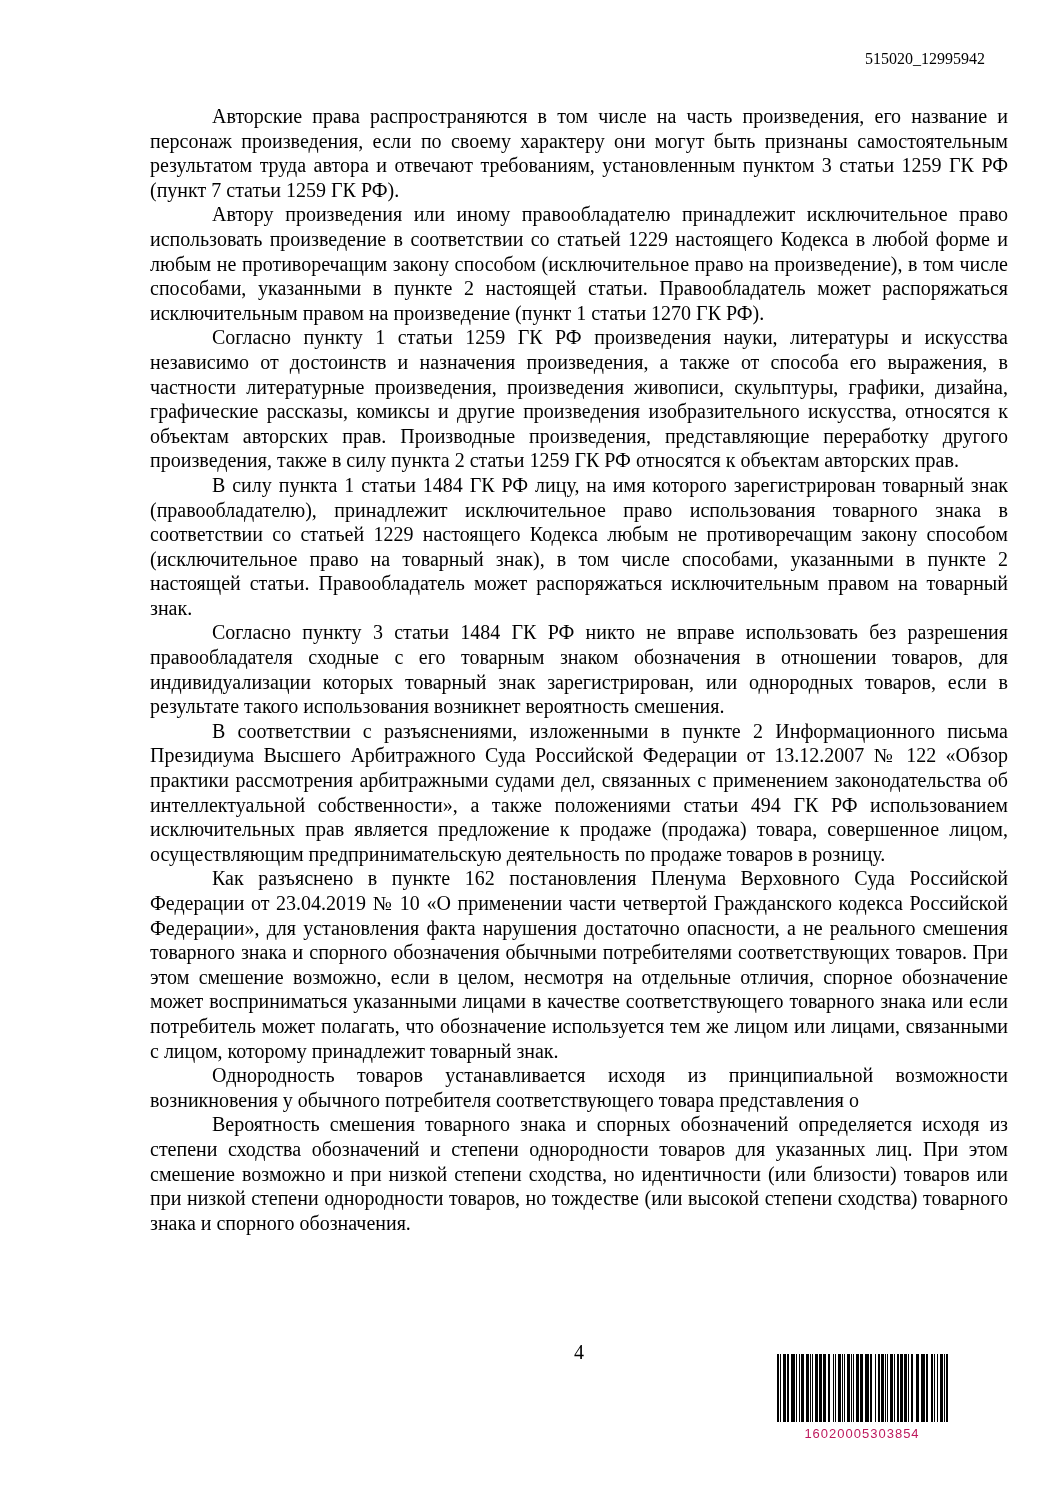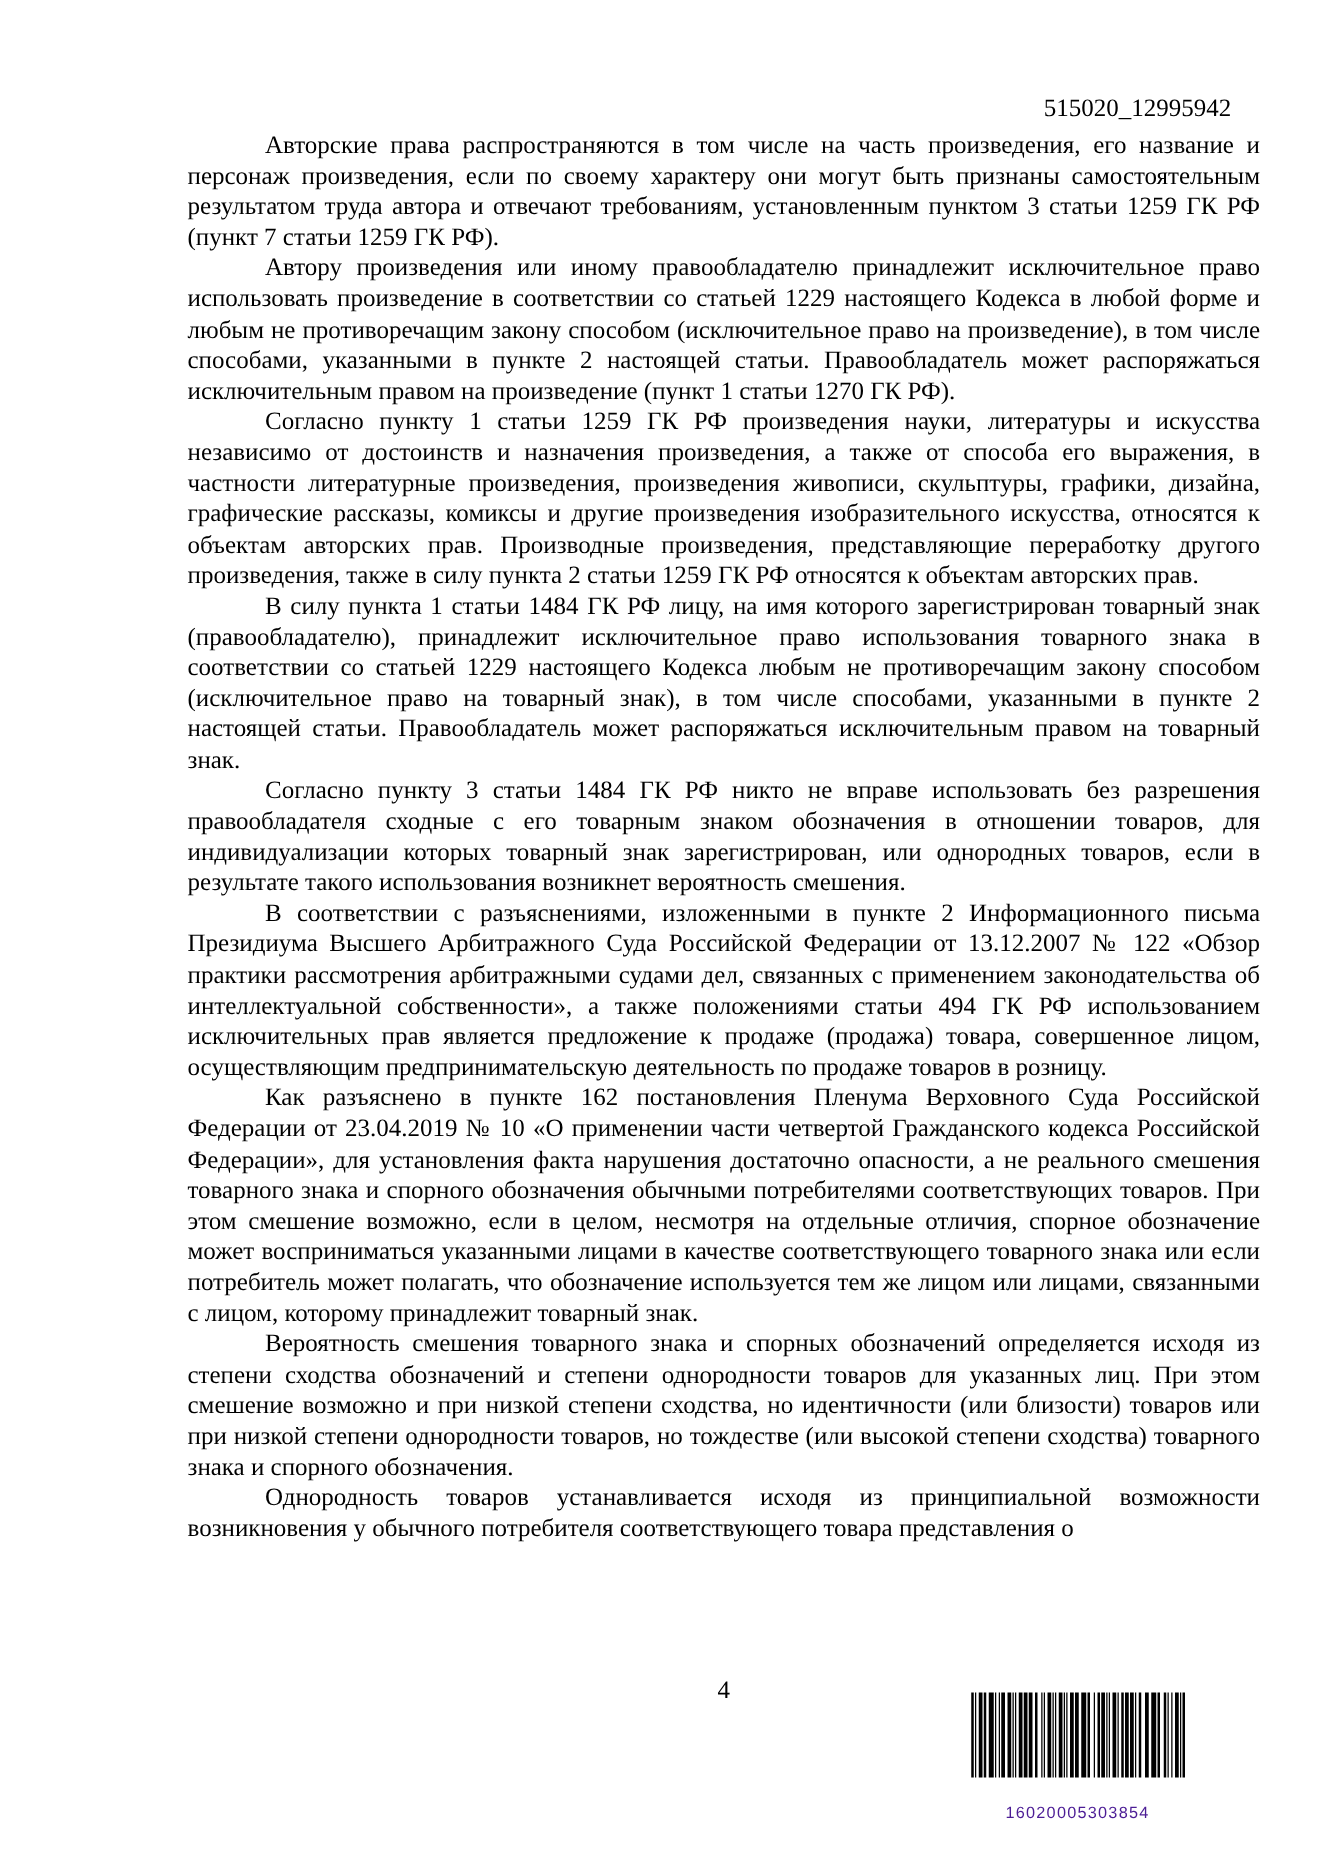--- a/index.html
+++ b/index.html
@@ -11,23 +11,23 @@
     position: relative;
     width: 1060px;
     height: 1500px;
     background: #ffffff;
     overflow: hidden;
     font-family: "Liberation Serif", serif;
     color: #000000;
   }
   .header-id {
     position: absolute;
-    top: 76px;
+    top: 50px;
     right: 75px;
-    font-size: 20px;
+    font-size: 16px;
     white-space: nowrap;
   }
   .content {
     position: absolute;
     top: 104px;
     left: 150px;
     width: 858px;
     font-size: 20px;
     line-height: 24.6px;
     text-align: justify;
@@ -58,44 +58,44 @@
     justify-content: center;
     align-items: stretch;
     height: 68px;
   }
   .barcode-bars .bar {
     background: #000000;
     flex: 0 0 auto;
     height: 100%;
   }
   .barcode-value {
-    margin-top: 20px;
+    margin-top: 4px;
     font-family: "Liberation Sans", sans-serif;
     font-size: 13px;
     letter-spacing: 1px;
-    color: #4c1d95;
+    color: #be185d;
   }
 </style>
 </head>
 <body>
 
 <div class="page">
 
   <div class="header-id">515020_12995942</div>
 
   <div class="content">
     <p>Авторские права распространяются в том числе на часть произведения, его название и персонаж произведения, если по своему характеру они могут быть признаны самостоятельным результатом труда автора и отвечают требованиям, установленным пунктом 3 статьи 1259 ГК РФ (пункт 7 статьи 1259 ГК РФ).</p>
     <p>Автору произведения или иному правообладателю принадлежит исключительное право использовать произведение в соответствии со статьей 1229 настоящего Кодекса в любой форме и любым не противоречащим закону способом (исключительное право на произведение), в том числе способами, указанными в пункте 2 настоящей статьи. Правообладатель может распоряжаться исключительным правом на произведение (пункт 1 статьи 1270 ГК РФ).</p>
     <p>Согласно пункту 1 статьи 1259 ГК РФ произведения науки, литературы и искусства независимо от достоинств и назначения произведения, а также от способа его выражения, в частности литературные произведения, произведения живописи, скульптуры, графики, дизайна, графические рассказы, комиксы и другие произведения изобразительного искусства, относятся к объектам авторских прав. Производные произведения, представляющие переработку другого произведения, также в силу пункта 2 статьи 1259 ГК РФ относятся к объектам авторских прав.</p>
     <p>В силу пункта 1 статьи 1484 ГК РФ лицу, на имя которого зарегистрирован товарный знак (правообладателю), принадлежит исключительное право использования товарного знака в соответствии со статьей 1229 настоящего Кодекса любым не противоречащим закону способом (исключительное право на товарный знак), в том числе способами, указанными в пункте 2 настоящей статьи. Правообладатель может распоряжаться исключительным правом на товарный знак.</p>
     <p>Согласно пункту 3 статьи 1484 ГК РФ никто не вправе использовать без разрешения правообладателя сходные с его товарным знаком обозначения в отношении товаров, для индивидуализации которых товарный знак зарегистрирован, или однородных товаров, если в результате такого использования возникнет вероятность смешения.</p>
     <p>В соответствии с разъяснениями, изложенными в пункте 2 Информационного письма Президиума Высшего Арбитражного Суда Российской Федерации от 13.12.2007 № 122 «Обзор практики рассмотрения арбитражными судами дел, связанных с применением законодательства об интеллектуальной собственности», а также положениями статьи 494 ГК РФ использованием исключительных прав является предложение к продаже (продажа) товара, совершенное лицом, осуществляющим предпринимательскую деятельность по продаже товаров в розницу.</p>
     <p>Как разъяснено в пункте 162 постановления Пленума Верховного Суда Российской Федерации от 23.04.2019 № 10 «О применении части четвертой Гражданского кодекса Российской Федерации», для установления факта нарушения достаточно опасности, а не реального смешения товарного знака и спорного обозначения обычными потребителями соответствующих товаров. При этом смешение возможно, если в целом, несмотря на отдельные отличия, спорное обозначение может восприниматься указанными лицами в качестве соответствующего товарного знака или если потребитель может полагать, что обозначение используется тем же лицом или лицами, связанными с лицом, которому принадлежит товарный знак.</p>
+    <p>Однородность товаров устанавливается исходя из принципиальной возможности возникновения у обычного потребителя соответствующего товара представления о</p>
     <p>Вероятность смешения товарного знака и спорных обозначений определяется исходя из степени сходства обозначений и степени однородности товаров для указанных лиц. При этом смешение возможно и при низкой степени сходства, но идентичности (или близости) товаров или при низкой степени однородности товаров, но тождестве (или высокой степени сходства) товарного знака и спорного обозначения.</p>
-    <p>Однородность товаров устанавливается исходя из принципиальной возможности возникновения у обычного потребителя соответствующего товара представления о</p>
   </div>
 
   <div class="page-number">4</div>
 
   <div class="barcode">
     <div class="barcode-bars">
         <div class="bar" style="width: 2px; margin-right: 1px;"></div>
         <div class="bar" style="width: 1px; margin-right: 2px;"></div>
         <div class="bar" style="width: 3px; margin-right: 1px;"></div>
         <div class="bar" style="width: 2px; margin-right: 2px;"></div>

